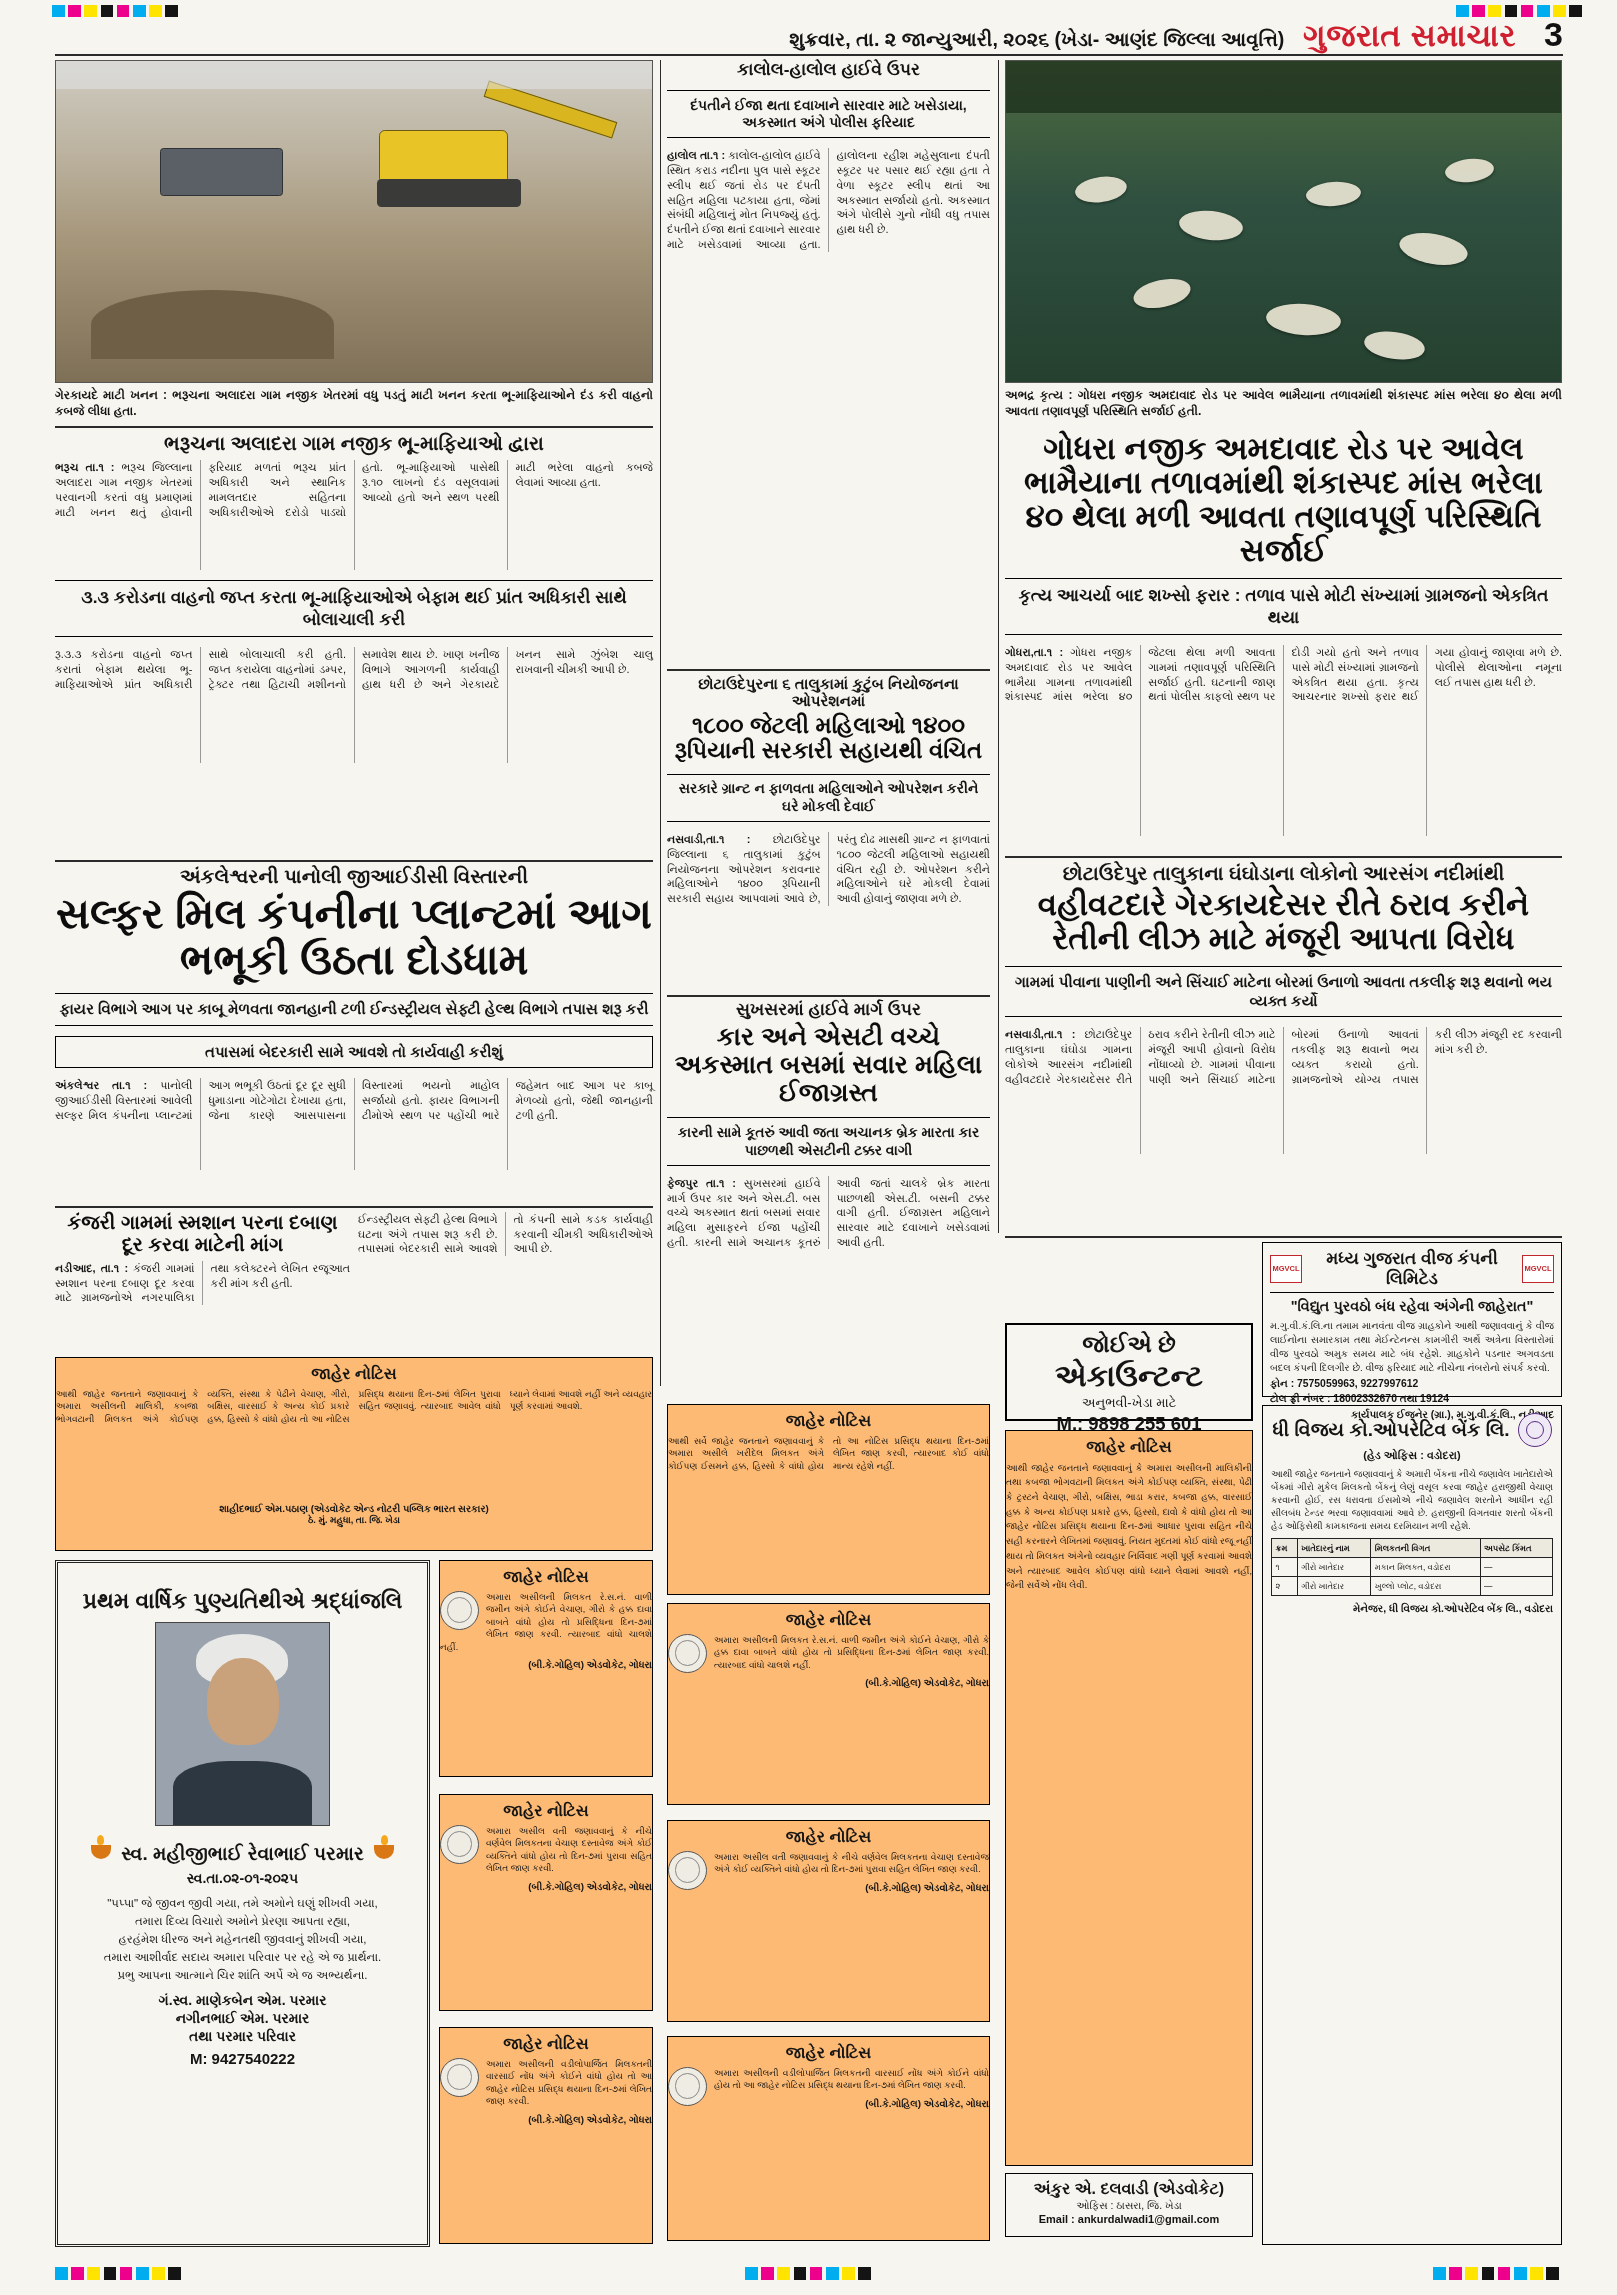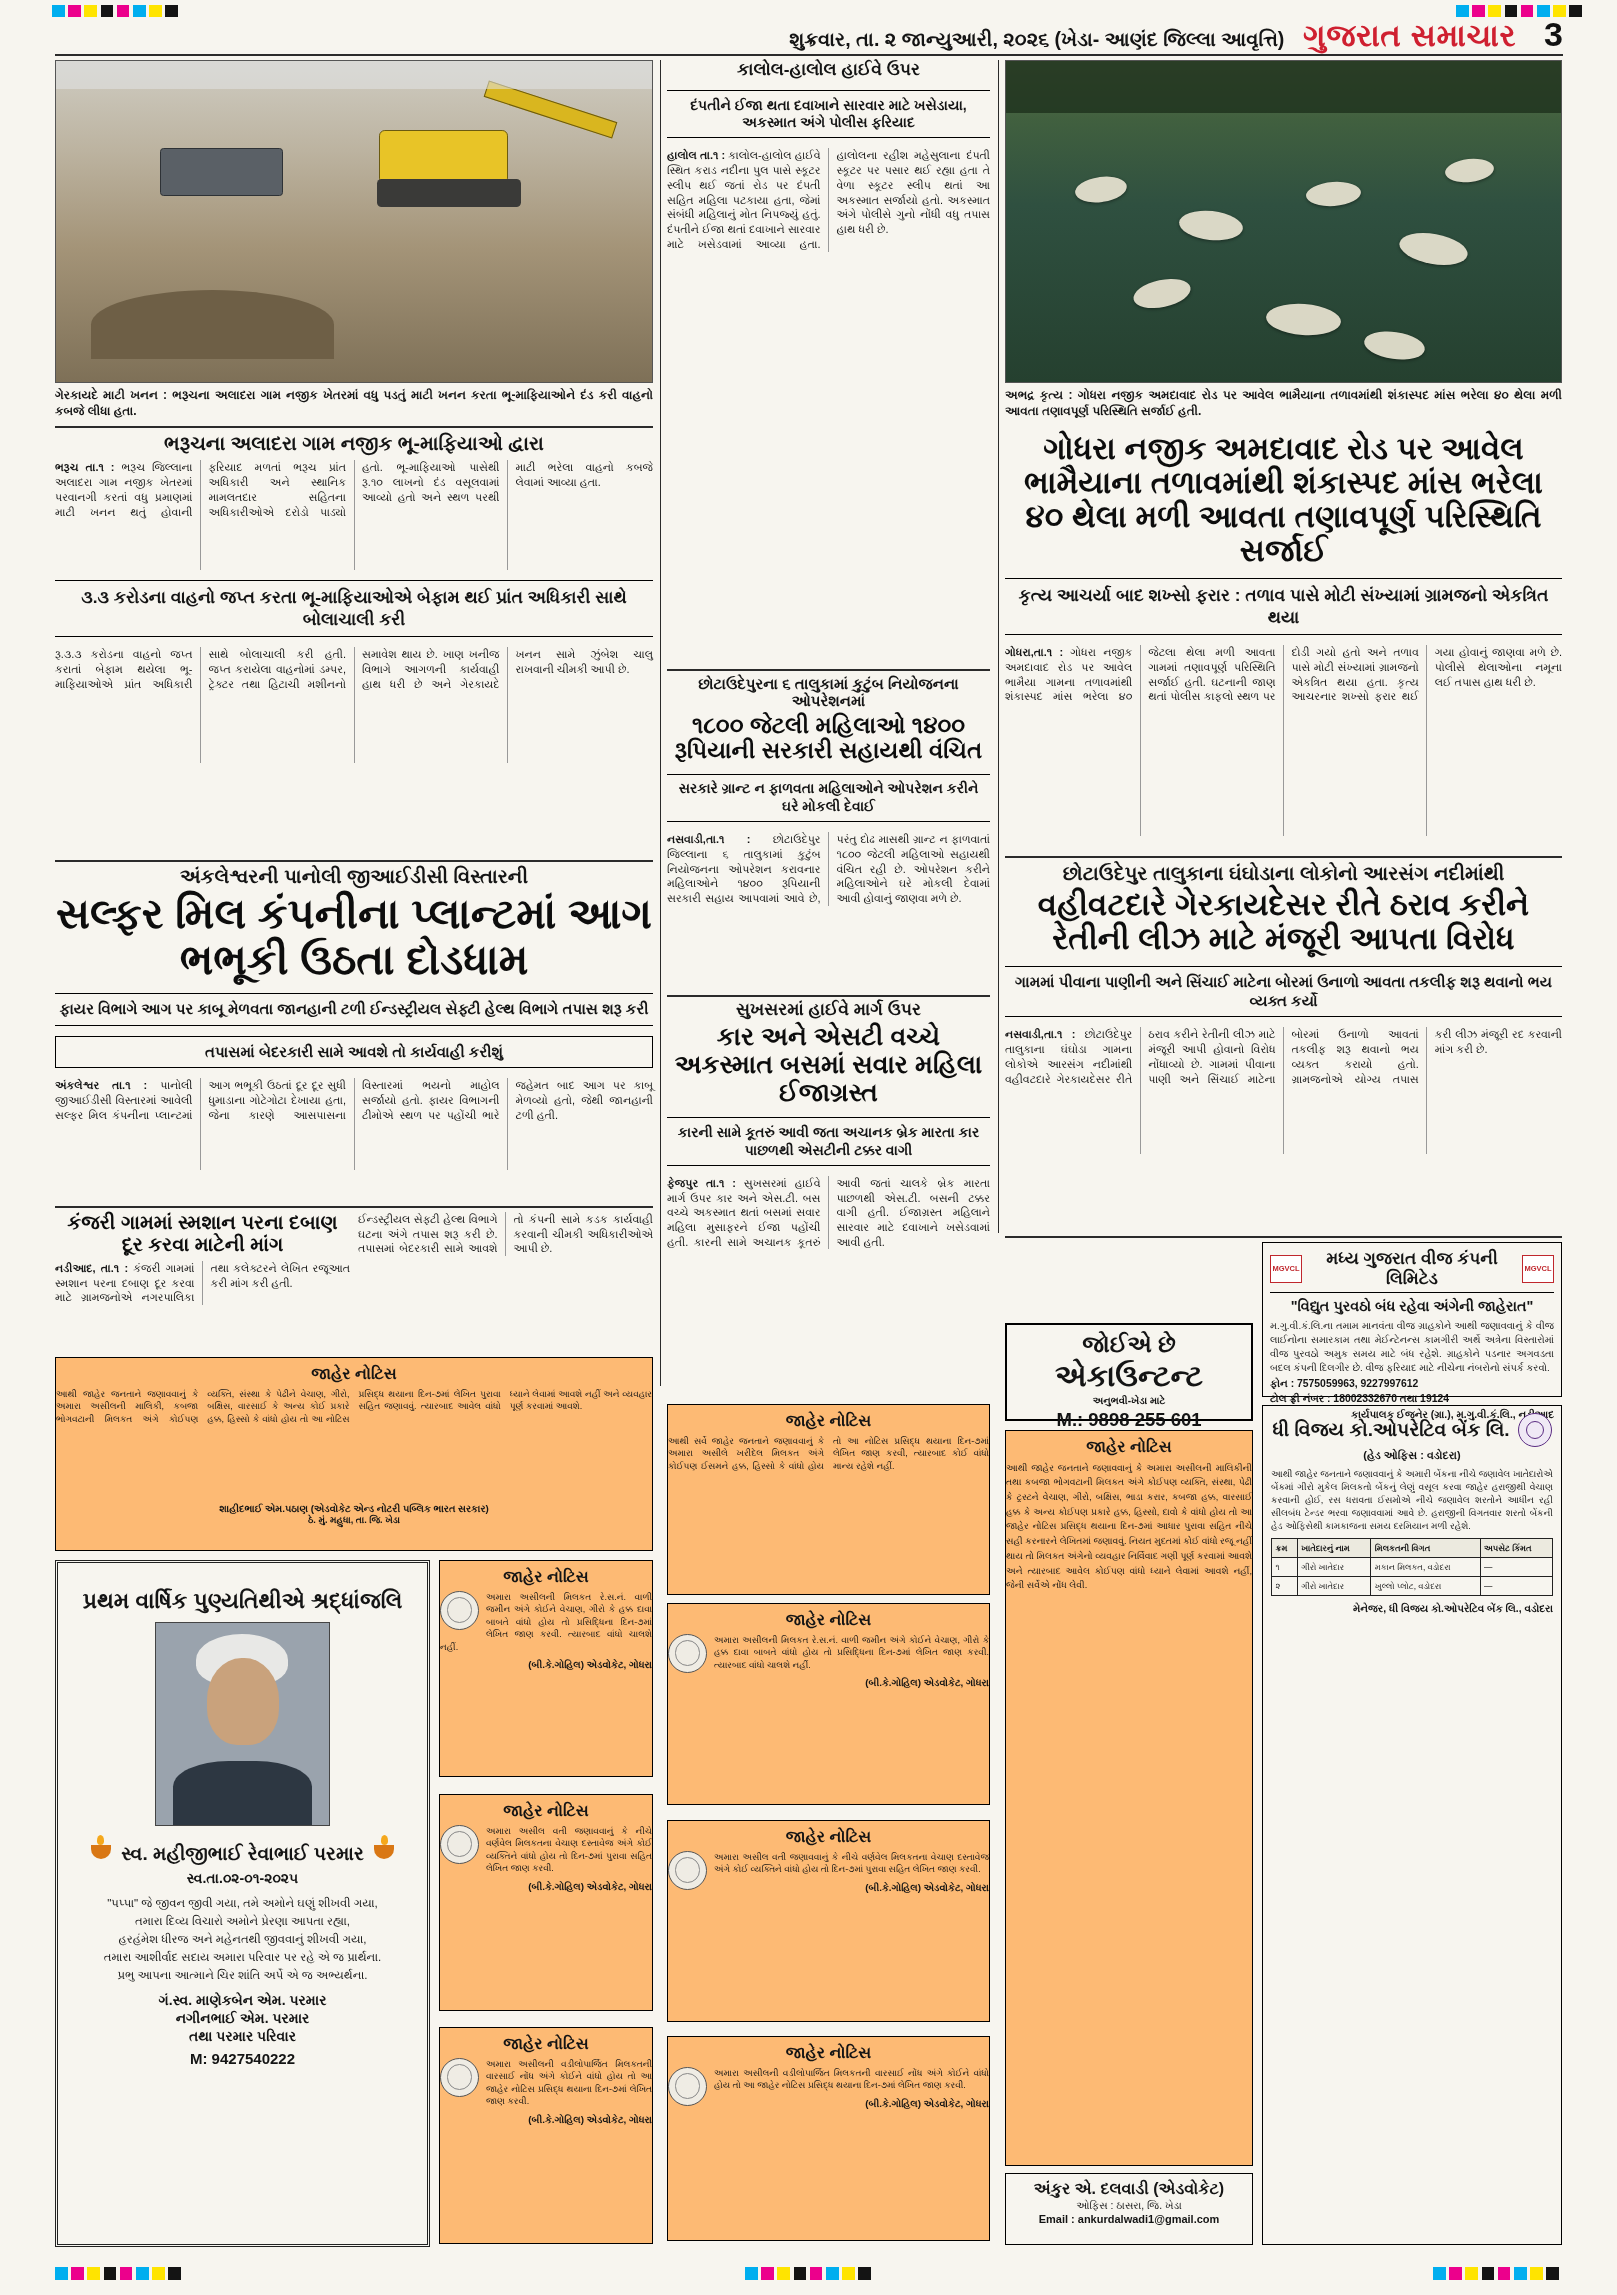--- a/index.html
+++ b/index.html
@@ -52,21 +52,21 @@
   .diya:after{content:"";position:absolute;left:6.4px;top:-9.2px;width:7px;height:9.2px;background:#f5a81c;border-radius:50% 50% 50% 50%/60% 60% 40% 40%;}
   .oname{font-size:19px;font-weight:900;margin:8px 0 2.3px;display:inline-block;vertical-align:middle;}
   .odate{font-size:14px;font-weight:700;margin:2.3px 0 7px;}
   .poem{font-size:11.6px;line-height:1.55;white-space:pre-line;margin:0 0 8px;}
   .fam{font-size:14px;font-weight:700;margin:1.2px 0;}
   .ophone{font-size:15px;font-weight:900;margin-top:4.6px;}
   
   .acct{border:2.9px double #000;text-align:center;padding:5.8px;}
   .acct .a1{font-size:23px;font-weight:800;margin:0;}
   .acct .a2{font-size:30px;font-weight:900;margin:1.2px 0;}
-  .acct .a3{font-size:10px;font-weight:700;margin:1.2px 0;}
+  .acct .a3{font-size:13px;font-weight:400;margin:1.2px 0;}
   .acct .a4{font-size:18.5px;font-weight:900;margin:2.3px 0 0;}
   
   .mgvcl{border:1.7px solid #000;padding:5.8px 7px;}
   .mgvcl .mghead{display:flex;align-items:center;justify-content:flex-start;border-bottom:1.2px solid #000;padding-bottom:3.5px;}
   .mglogo{width:30px;height:26.6px;border:1.2px solid #c0272d;color:#c0272d;font-weight:900;font-size:7.5px;
           display:flex;align-items:center;justify-content:center;background:#fff;}
   .mgtitle{font-size:17px;font-weight:900;text-align:center;flex:1;margin:0 4.6px;}
   .mgsub{font-size:14.4px;font-weight:800;text-align:center;margin:4.6px 0;}
   .mgbody{font-size:9.8px;line-height:1.4;text-align:justify;margin:0;}
   .mgph{font-size:10.4px;font-weight:700;margin:3.5px 0 0;}
@@ -296,21 +296,21 @@
     <p class="a2">એકાઉન્ટન્ટ</p>
     <p class="a3">અનુભવી-ખેડા માટે</p>
     <p class="a4">M.: 9898 255 601</p>
   </section>
 
   <section class="abs notice" style="left:1005px;top:1430px;width:248px;height:736px;">
     <div class="ntitle">જાહેર નોટિસ</div>
     <p class="micro" style="font-size:9.2px;line-height:1.6;">આથી જાહેર જનતાને જણાવવાનું કે અમારા અસીલની માલિકીની તથા કબજા ભોગવટાની મિલકત અંગે કોઈપણ વ્યક્તિ, સંસ્થા, પેઢી કે ટ્રસ્ટને વેચાણ, ગીરો, બક્ષિસ, ભાડા કરાર, કબજા હક્ક, વારસાઈ હક્ક કે અન્ય કોઈપણ પ્રકારે હક્ક, હિસ્સો, દાવો કે વાંધો હોય તો આ જાહેર નોટિસ પ્રસિદ્ધ થયાના દિન-૭માં આધાર પુરાવા સહિત નીચે સહી કરનારને લેખિતમાં જણાવવું. નિયત મુદતમાં કોઈ વાંધો રજૂ નહીં થાય તો મિલકત અંગેનો વ્યવહાર નિર્વિવાદ ગણી પૂર્ણ કરવામાં આવશે અને ત્યારબાદ આવેલ કોઈપણ વાંધો ધ્યાને લેવામાં આવશે નહીં, જેની સર્વેએ નોંધ લેવી.</p>
   </section>
 
-  <section class="abs advox" style="left:1005px;top:2173px;width:248px;height:72px;">
+  <section class="abs advox" style="left:1005px;top:2173px;width:248px;height:64px;">
     <p class="an">અંકુર એ. દલવાડી (એડવોકેટ)</p>
     <p class="aa">ઓફિસ : ઠાસરા, જિ. ખેડા</p>
     <p class="ae">Email : ankurdalwadi1@gmail.com</p>
   </section>
 
   <section class="abs mgvcl" style="left:1262px;top:1242px;width:300px;height:155px;">
     <div class="mghead">
       <span class="mglogo">MGVCL</span>
       <span class="mgtitle">મધ્ય ગુજરાત વીજ કંપની લિમિટેડ</span>
       <span class="mglogo">MGVCL</span>

